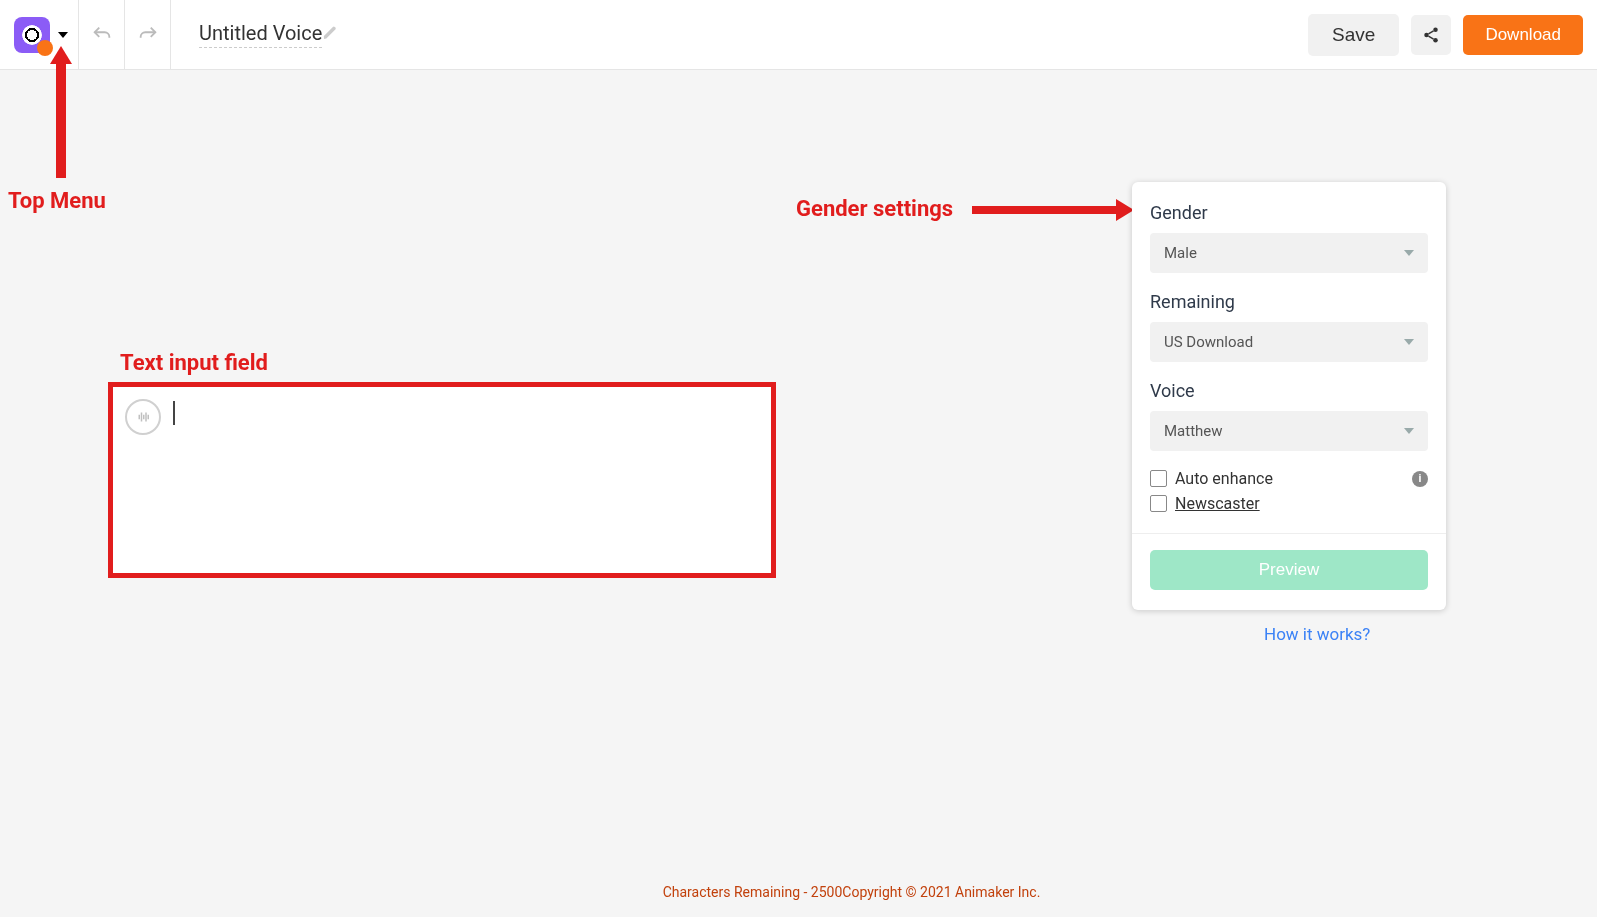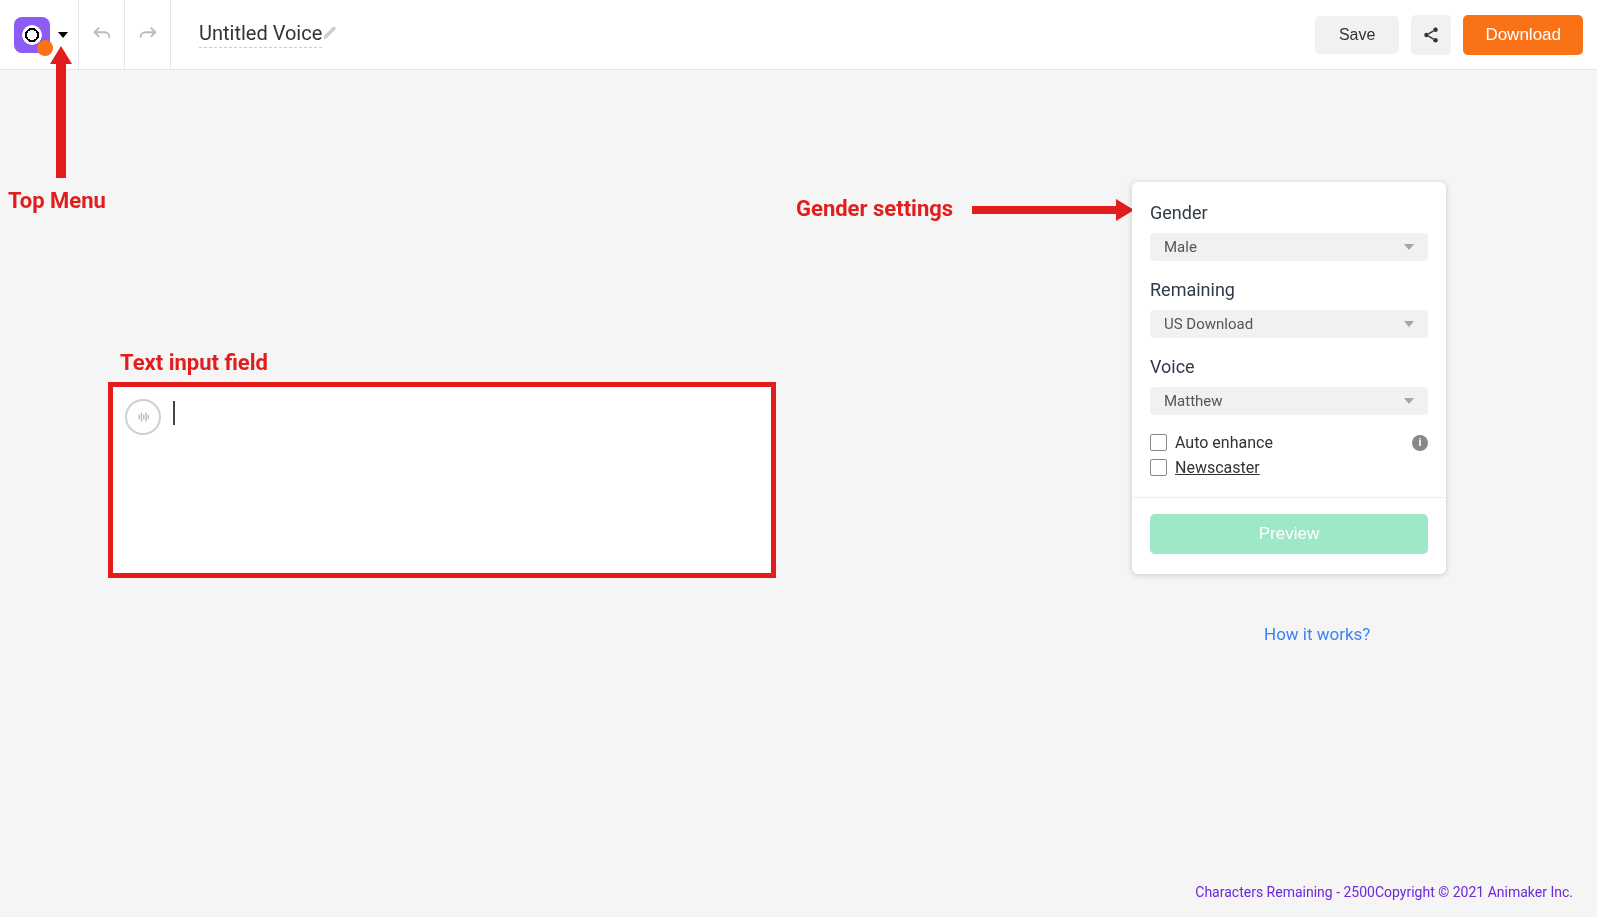--- a/index.html
+++ b/index.html
@@ -91,21 +91,21 @@
   .right-actions {
     display: flex;
     align-items: center;
     gap: 12px;
     padding-right: 14px;
   }
   .btn-save {
     background: #f1f1f1;
     border: none;
     color: #333;
-    font-size: 16px;
+    font-size: 19px;
     padding: 10px 24px;
     border-radius: 5px;
     cursor: pointer;
   }
   .btn-share {
     width: 40px; height: 40px;
     background: #f1f1f1;
     border-radius: 5px;
     display: flex; align-items: center; justify-content: center;
     cursor: pointer;
@@ -194,21 +194,21 @@
   .panel-body { padding: 20px 18px 10px; }
   .field-label {
     font-size: 18px;
     color: #2f3a4a;
     margin-bottom: 10px;
   }
   .select {
     width: 100%;
     background: #f1f1f1;
     border-radius: 4px;
-    height: 28px;
+    height: 40px;
     display: flex;
     align-items: center;
     justify-content: space-between;
     padding: 0 14px;
     font-size: 15px;
     color: #555;
     margin-bottom: 18px;
     cursor: pointer;
   }
   .select .chev {
@@ -259,24 +259,24 @@
     cursor: pointer;
   }
 
   
   .footer {
     position: absolute;
     left: 0; right: 0; bottom: 0;
     height: 50px;
     display: flex;
     align-items: center;
-    justify-content: flex-end;
+    justify-content: center;
     padding: 0 24px 0 130px;
     font-size: 14px;
-    color: #6d28d9;
+    color: #c2410c;
     background: transparent;
   }
 </style>
 </head>
 <body>
 
 <div class="topbar">
   <div class="logo-cell">
     <div class="logo-box"></div>
     <div class="chev-down"></div>

